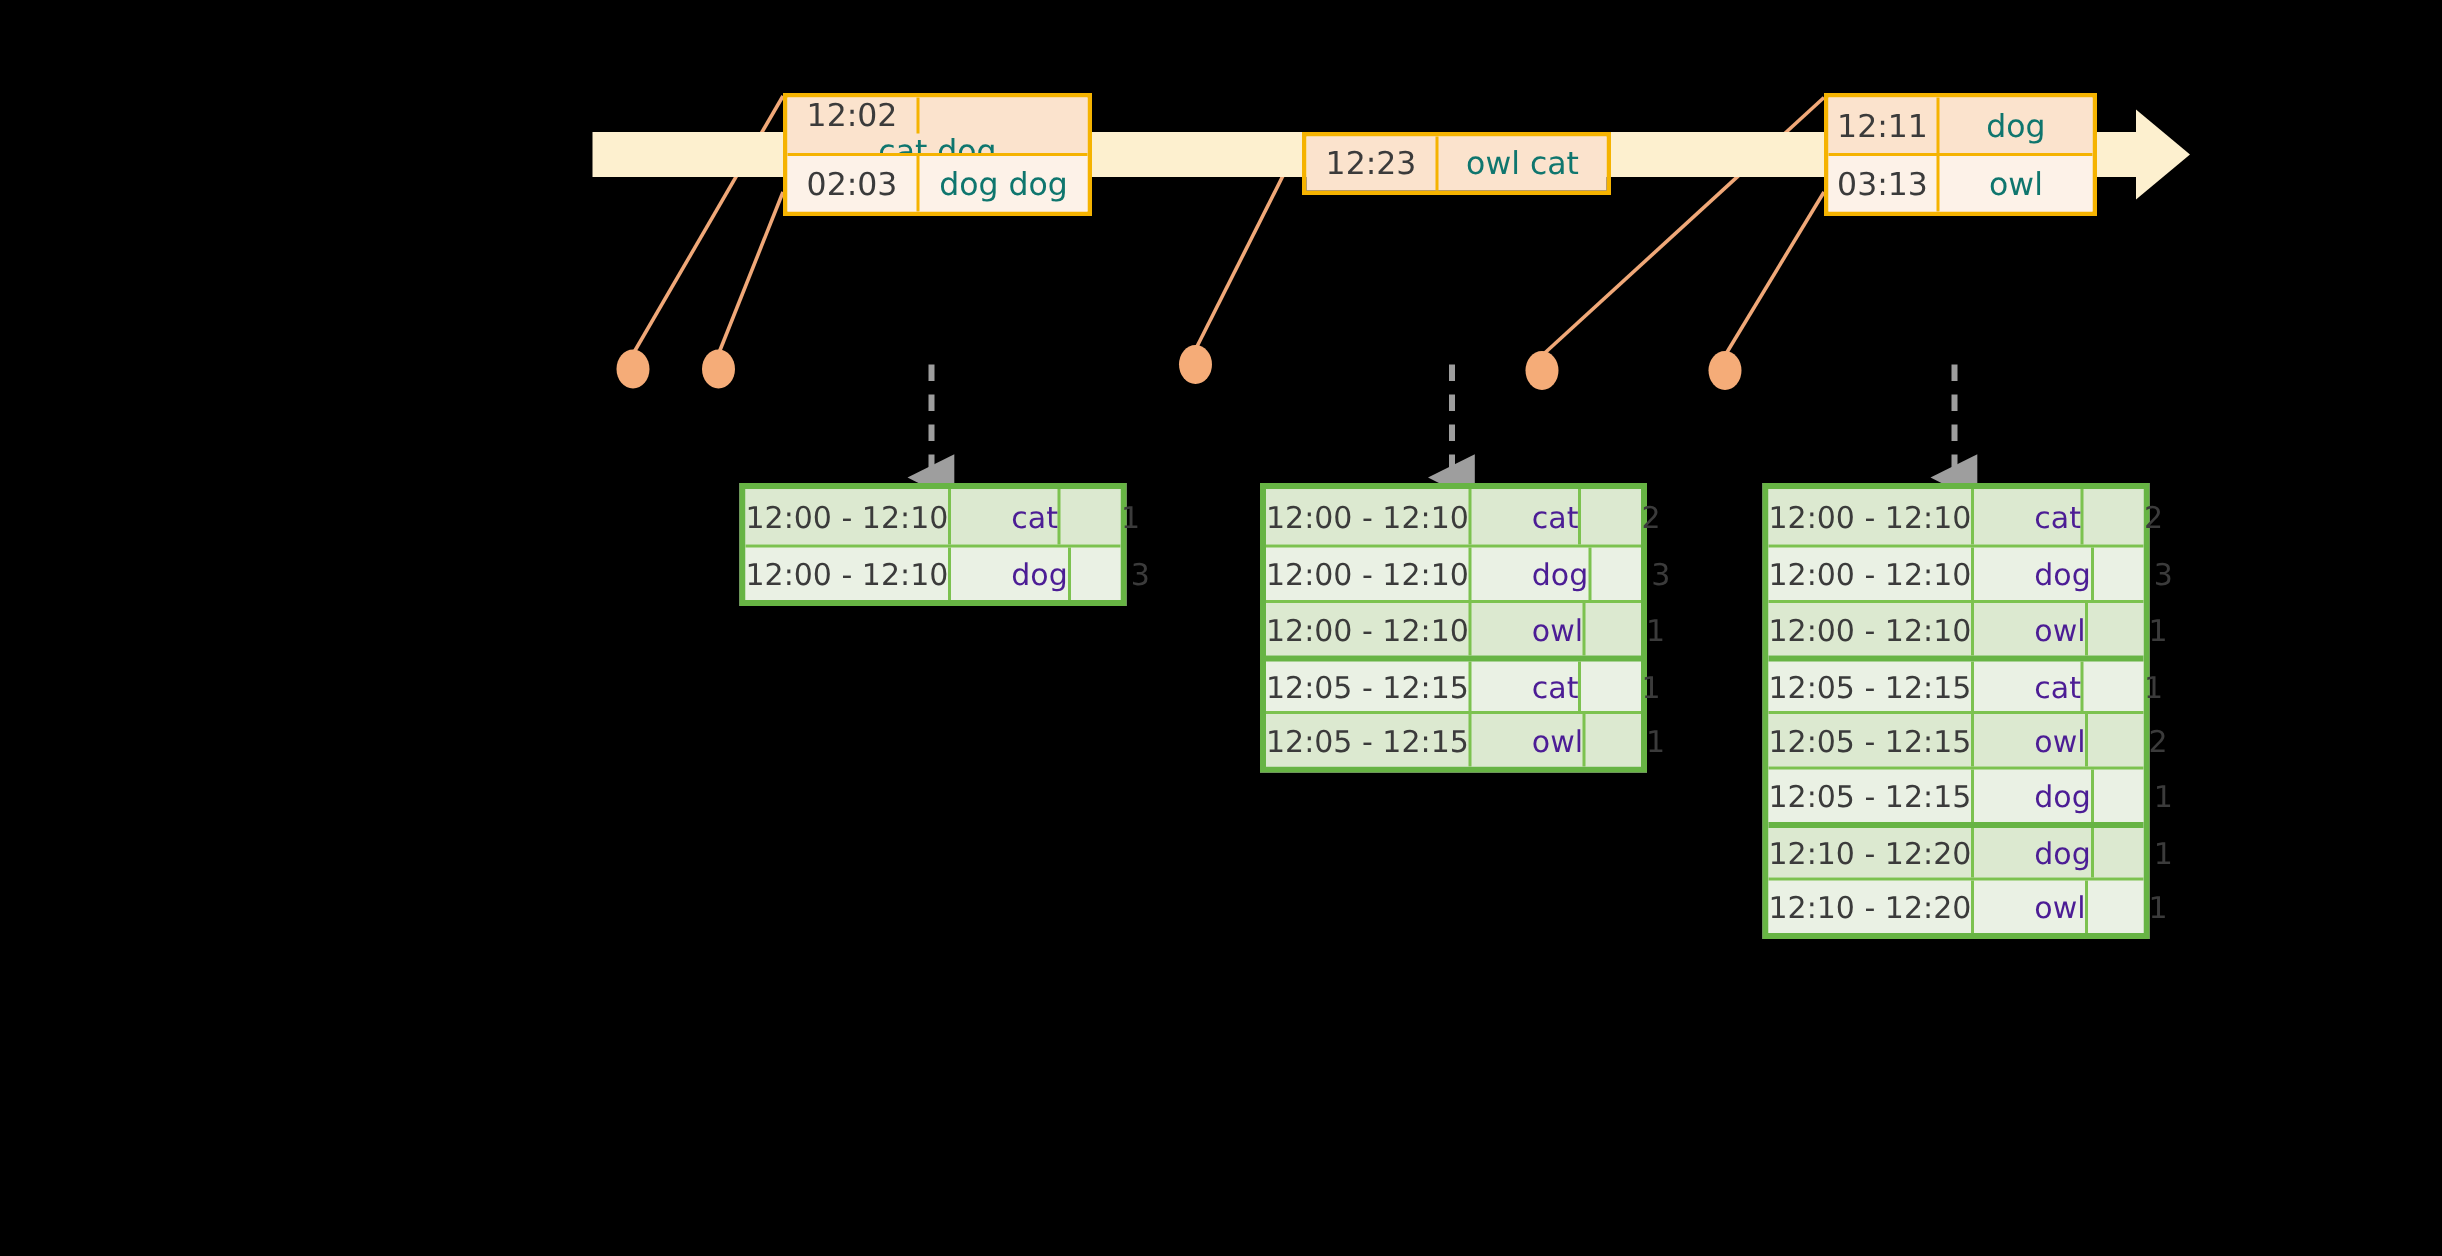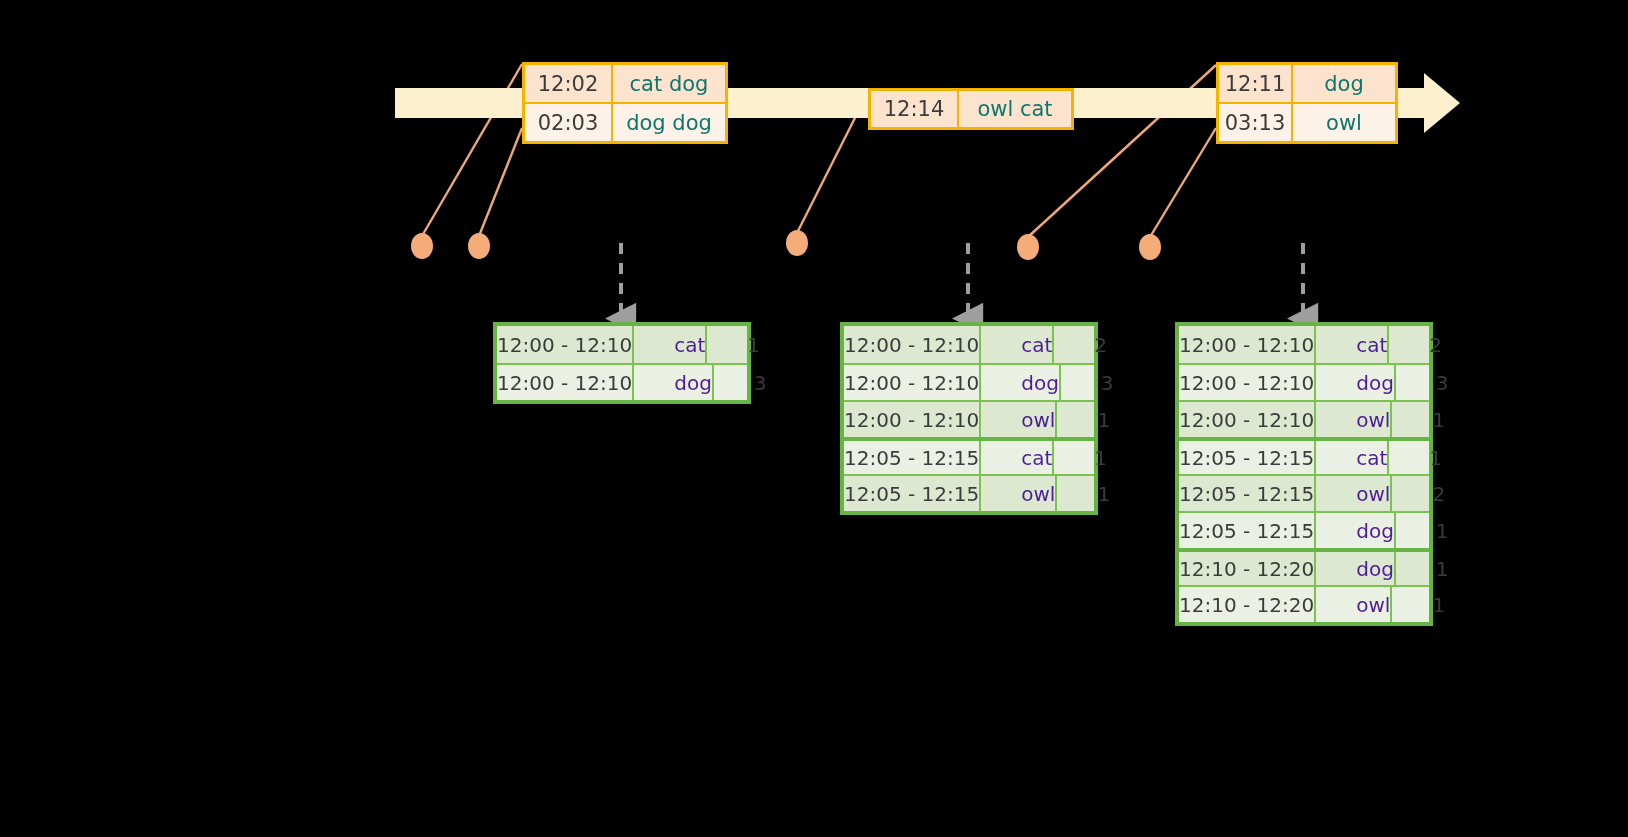--- a/index.html
+++ b/index.html
@@ -164,32 +164,32 @@
         <line x1="968" y1="243" x2="968" y2="318" stroke="#9e9e9e" stroke-width="4" stroke-dasharray="11 9" marker-end="url(#grayhead)"></line>
         <line x1="1303" y1="243" x2="1303" y2="318" stroke="#9e9e9e" stroke-width="4" stroke-dasharray="11 9" marker-end="url(#grayhead)"></line>
       </g>
   </svg>
 
   <div class="timeline-bar" id="timeline-bar" style="left: 395px; top: 88px; width: 1040px; height: 30px; background: rgb(253, 240, 207);"></div>
   <div class="timeline-head" id="timeline-head" style="left: 1424px; top: 73px; border-left-color: rgb(253, 240, 207);"></div>
 
   <div id="events-layer">
       <div class="event-box" style="left: 522px; top: 62px; width: 206px; height: 82px; border-color: rgb(245, 179, 1);">
-        <div class="event-row shade-a" style="border-top-color: rgb(245, 179, 1);">
+        <div class="event-row shade-a" style="border-top-color: rgb(245, 179, 1); flex-direction: column;">
           <div class="event-time" style="width: 88px; border-right-color: rgb(245, 179, 1);">12:02</div>
           <div class="event-payload">cat dog</div>
         </div>
         <div class="event-row shade-b" style="border-top-color: rgb(245, 179, 1);">
           <div class="event-time" style="width: 88px; border-right-color: rgb(245, 179, 1);">02:03</div>
           <div class="event-payload">dog dog</div>
         </div>
       </div>
       <div class="event-box" style="left: 868px; top: 88px; width: 206px; height: 42px; border-color: rgb(245, 179, 1);">
         <div class="event-row shade-a" style="border-top-color: rgb(245, 179, 1);">
-          <div class="event-time" style="width: 88px; border-right-color: rgb(245, 179, 1);">12:14</div>
+          <div class="event-time" style="width: 88px; border-right-color: rgb(245, 179, 1);">12:23</div>
           <div class="event-payload">owl cat</div>
         </div>
       </div>
       <div class="event-box" style="left: 1216px; top: 62px; width: 182px; height: 82px; border-color: rgb(245, 179, 1);">
         <div class="event-row shade-a" style="border-top-color: rgb(245, 179, 1);">
           <div class="event-time" style="width: 74px; border-right-color: rgb(245, 179, 1);">12:11</div>
           <div class="event-payload">dog</div>
         </div>
         <div class="event-row shade-b" style="border-top-color: rgb(245, 179, 1);">
           <div class="event-time" style="width: 74px; border-right-color: rgb(245, 179, 1);">03:13</div>

